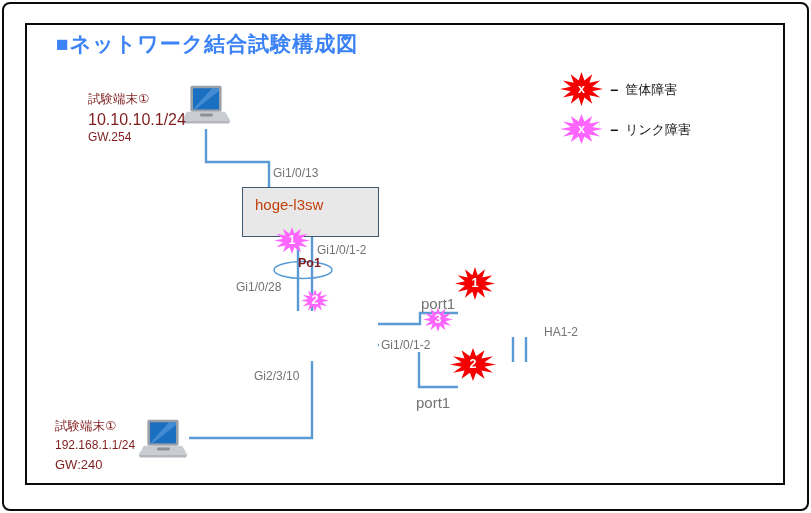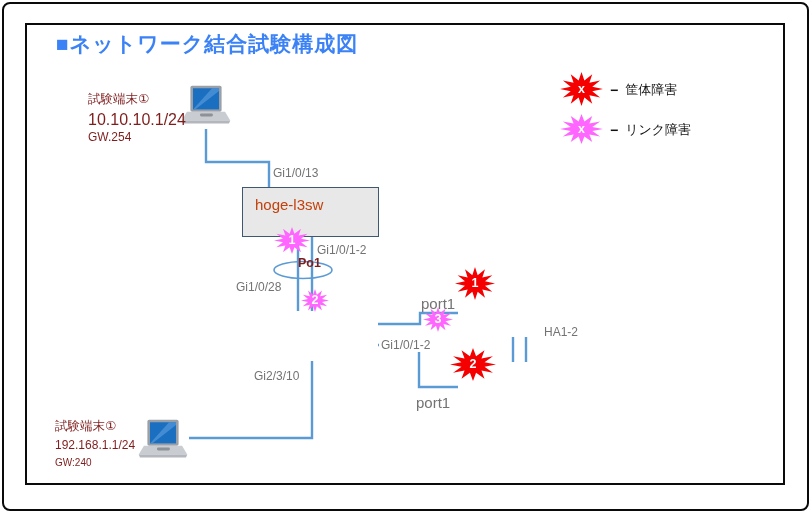--- a/index.html
+++ b/index.html
@@ -72,21 +72,21 @@
     <rect x="23" y="32" width="15" height="3.4" rx="1.7" fill="#8d9198"></rect>
     <polygon points="2,40 58,40 56.5,43.5 3.5,43.5" fill="#b3b6bc"></polygon>
   </svg>
 
   <div class="term" style="left:88px;top:91px">試験端末①</div>
   <div class="term" style="left:88px;top:111px;font-size:16px">10.10.10.1/24</div>
   <div class="term" style="left:88px;top:130px;font-size:12px">GW.254</div>
 
   <div class="term" style="left:55px;top:418px">試験端末①</div>
   <div class="term" style="left:55px;top:438px;font-size:12px">192.168.1.1/24</div>
-  <div class="term" style="left:55px;top:457px;font-size:10px">GW:240</div>
+  <div class="term" style="left:55px;top:457px;font-size:13px">GW:240</div>
 
   <div class="node" style="left:242px;top:187px;width:137px;height:50px">
     <span>hoge-l3sw</span>
   </div>
 
   <div class="plabel" style="left:273px;top:166px">Gi1/0/13</div>
   <div class="plabel" style="left:317px;top:243px">Gi1/0/1-2</div>
   <div class="po1" style="left:265px;top:256px">Po1</div>
   <div class="plabel" style="left:236px;top:280px">Gi1/0/28</div>
   <div class="plabel bg" style="left:379px;top:338px">Gi1/0/1-2</div>

